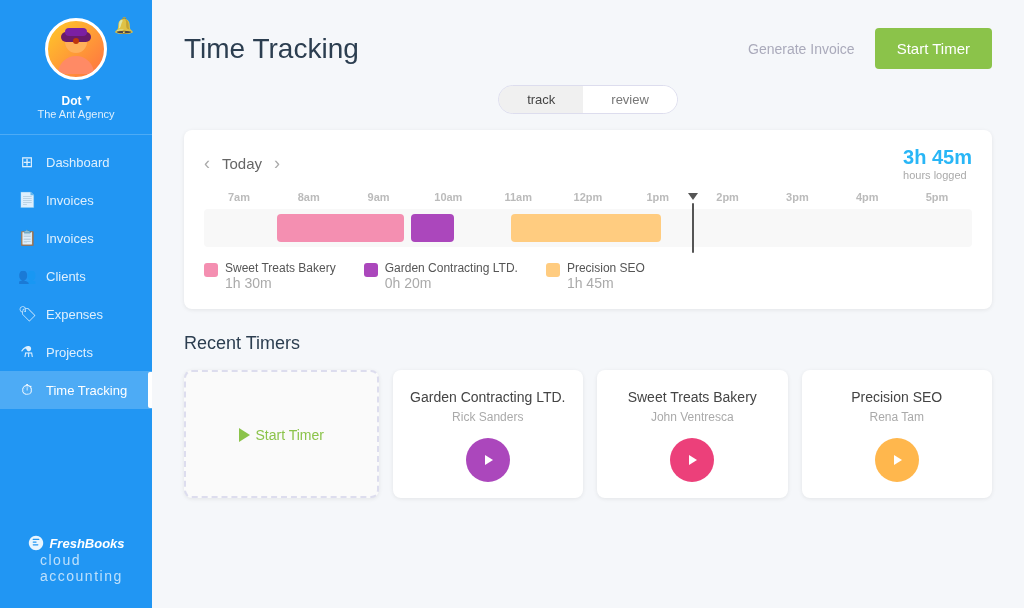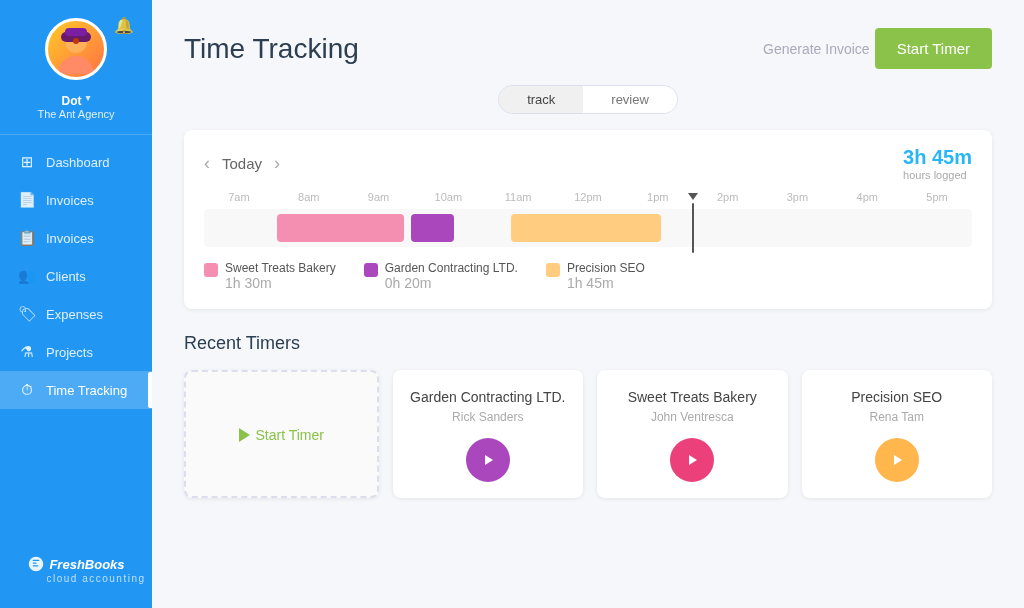--- a/index.html
+++ b/index.html
@@ -101,21 +101,21 @@
       margin-bottom: 16px;
     }
     #page-title {
       font-size: 28px;
       font-weight: 300;
       color: #2c3e50;
     }
     #top-actions {
       display: flex;
       align-items: center;
-      gap: 5px;
+      gap: 20px;
     }
     #generate-invoice-btn {
       background: transparent;
       border: none;
       color: #aab;
       font-size: 14px;
       cursor: pointer;
     }
     #start-timer-btn {
       background: #8bc34a;
@@ -193,20 +193,21 @@
       color: #aaa;
     }
 
     
     #timeline-ruler {
       display: flex;
       align-items: flex-end;
       gap: 0;
       margin-bottom: 4px;
       padding: 0 0 2px;
+      font-weight: bold;
     }
     .time-label {
       font-size: 11px;
       color: #bbb;
       flex: 1;
       text-align: center;
     }
 
     
     #timeline-bar-area {
@@ -405,21 +406,21 @@
   </nav>
 
   <div id="freshbooks-logo">
     <div style="display:flex;align-items:center;gap:4px;">
       <svg width="18" height="18" viewBox="0 0 20 20">
           <path d="M10 2C5.58 2 2 5.58 2 10s3.58 8 8 8 8-3.58 8-8-3.58-8-8-8z" fill="rgba(255,255,255,0.9)"></path>
           <path d="M7 9h3M7 12h5M7 6h6" stroke="#2196f3" stroke-width="1.5" stroke-linecap="round"></path>
         </svg>
       <span id="freshbooks-name" style="color:#fff;font-size:13px;font-weight:700;font-style:italic;">FreshBooks</span>
     </div>
-    <span id="freshbooks-cloud" style="color:rgba(255,255,255,0.7);font-size:10px;letter-spacing:1.5px;margin-left:40px;">cloud accounting</span>
+    <span id="freshbooks-cloud" style="color:rgba(255,255,255,0.7);font-size:14px;letter-spacing:1.5px;margin-left:40px;">cloud accounting</span>
   </div>
 </div>
 
 <div id="main">
   <div id="top-bar">
     <h1 id="page-title">Time Tracking</h1>
     <div id="top-actions">
       <button id="generate-invoice-btn">Generate Invoice</button>
       <button id="start-timer-btn">Start Timer</button>
     </div>

